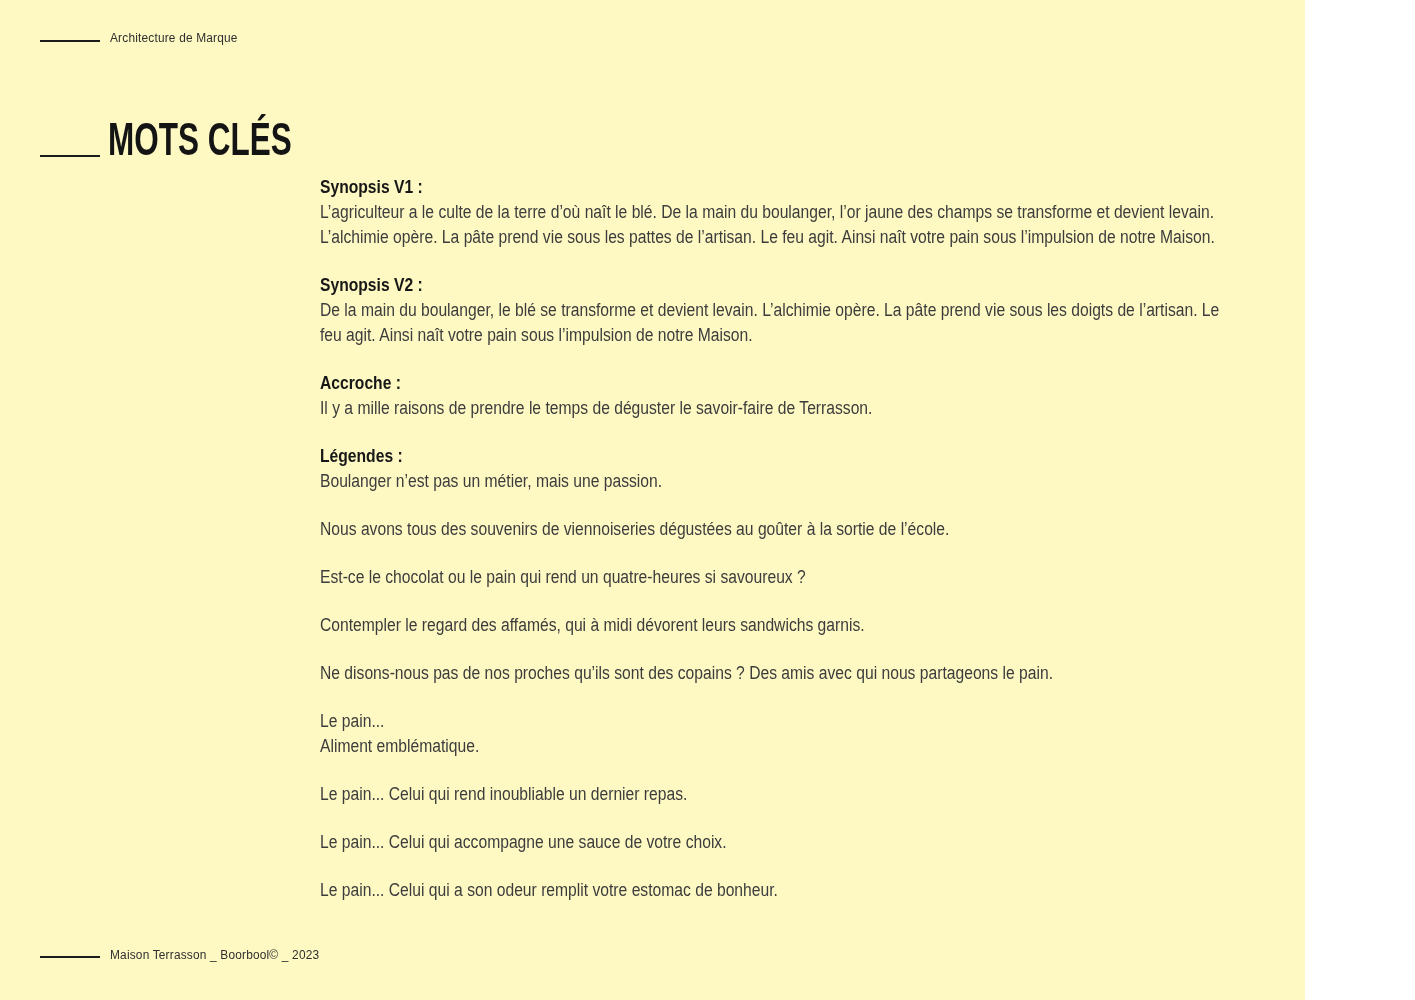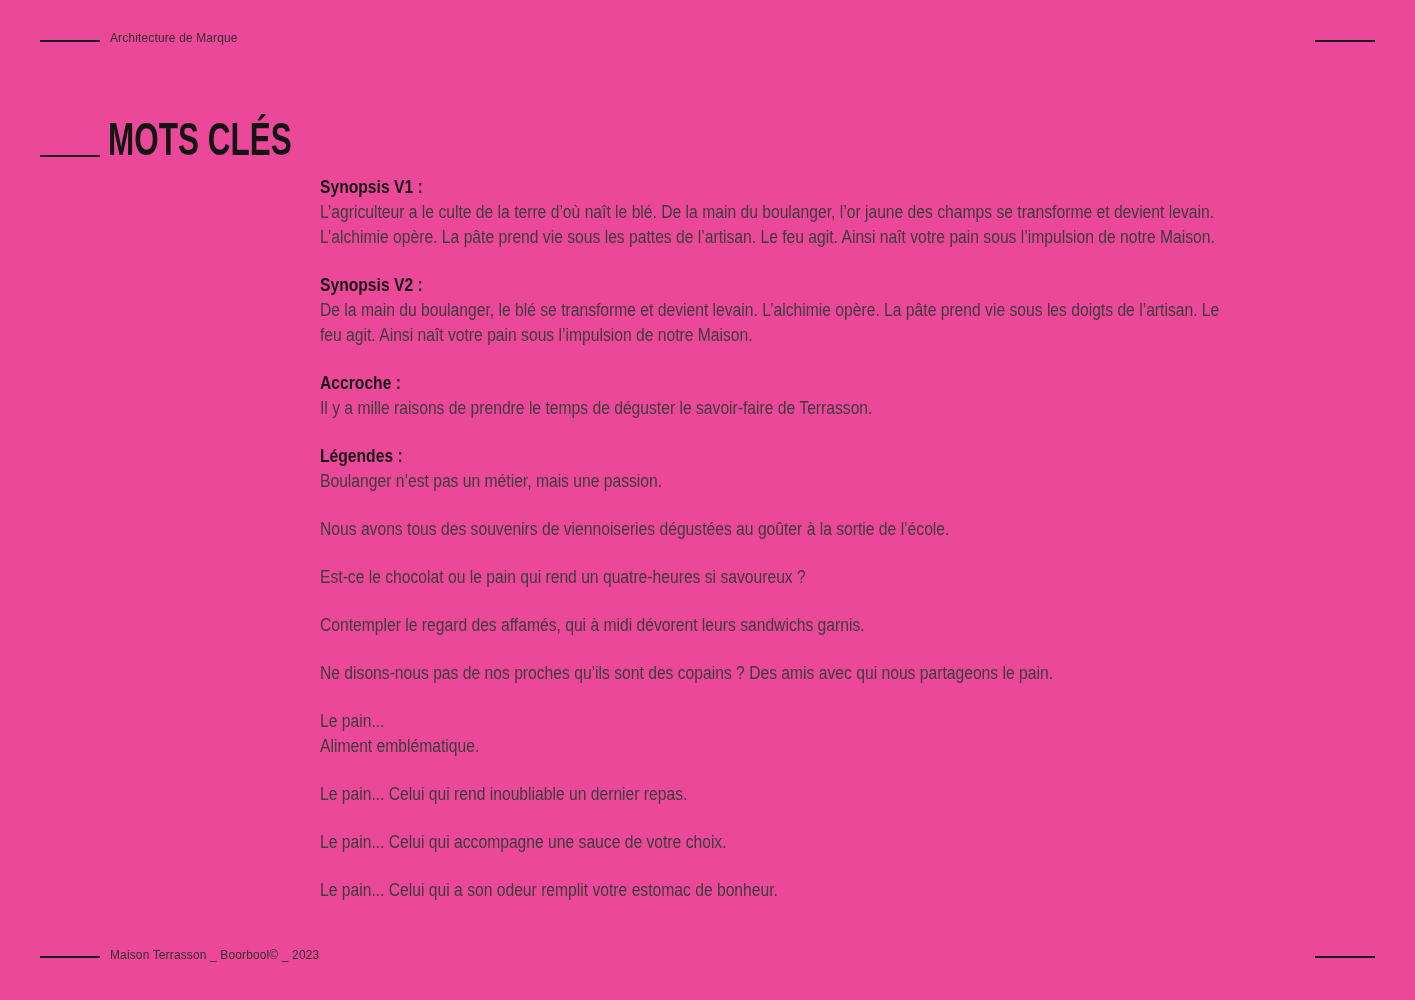--- a/index.html
+++ b/index.html
@@ -1,21 +1,21 @@
 <!DOCTYPE html>
 <html><head>
 <meta charset="utf-8">
 <style>
   * { margin: 0; padding: 0; box-sizing: border-box; }
   html, body { background: #ffffff; }
   .page {
     position: relative;
-    width: 1415px;
+    width: 1305px;
     height: 1000px;
-    background: #ec4899;
+    background: #fef9c3;
     overflow: hidden;
     font-family: "Liberation Sans", sans-serif;
   }
   .rule {
     position: absolute;
     width: 60px;
     height: 2px;
     background: #1c1c1c;
   }
   .rule-tl { left: 40px;  top: 40px; }

